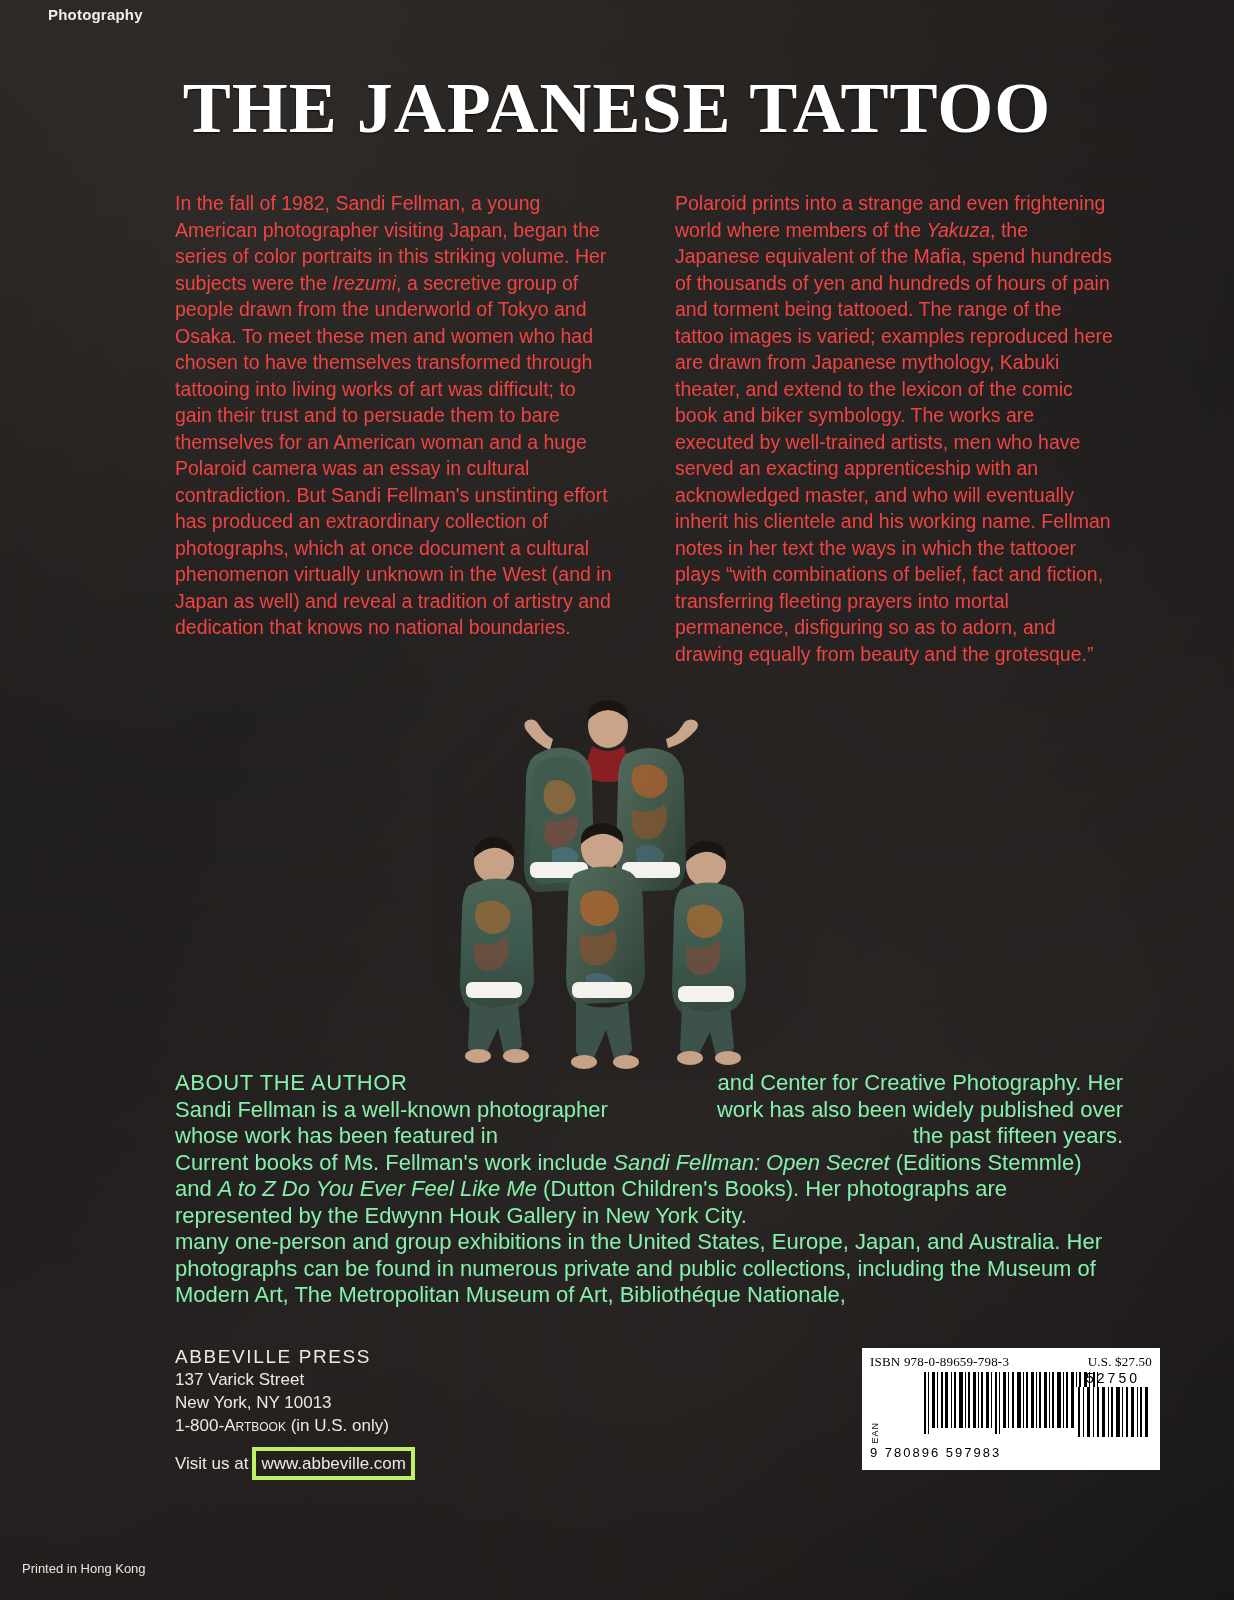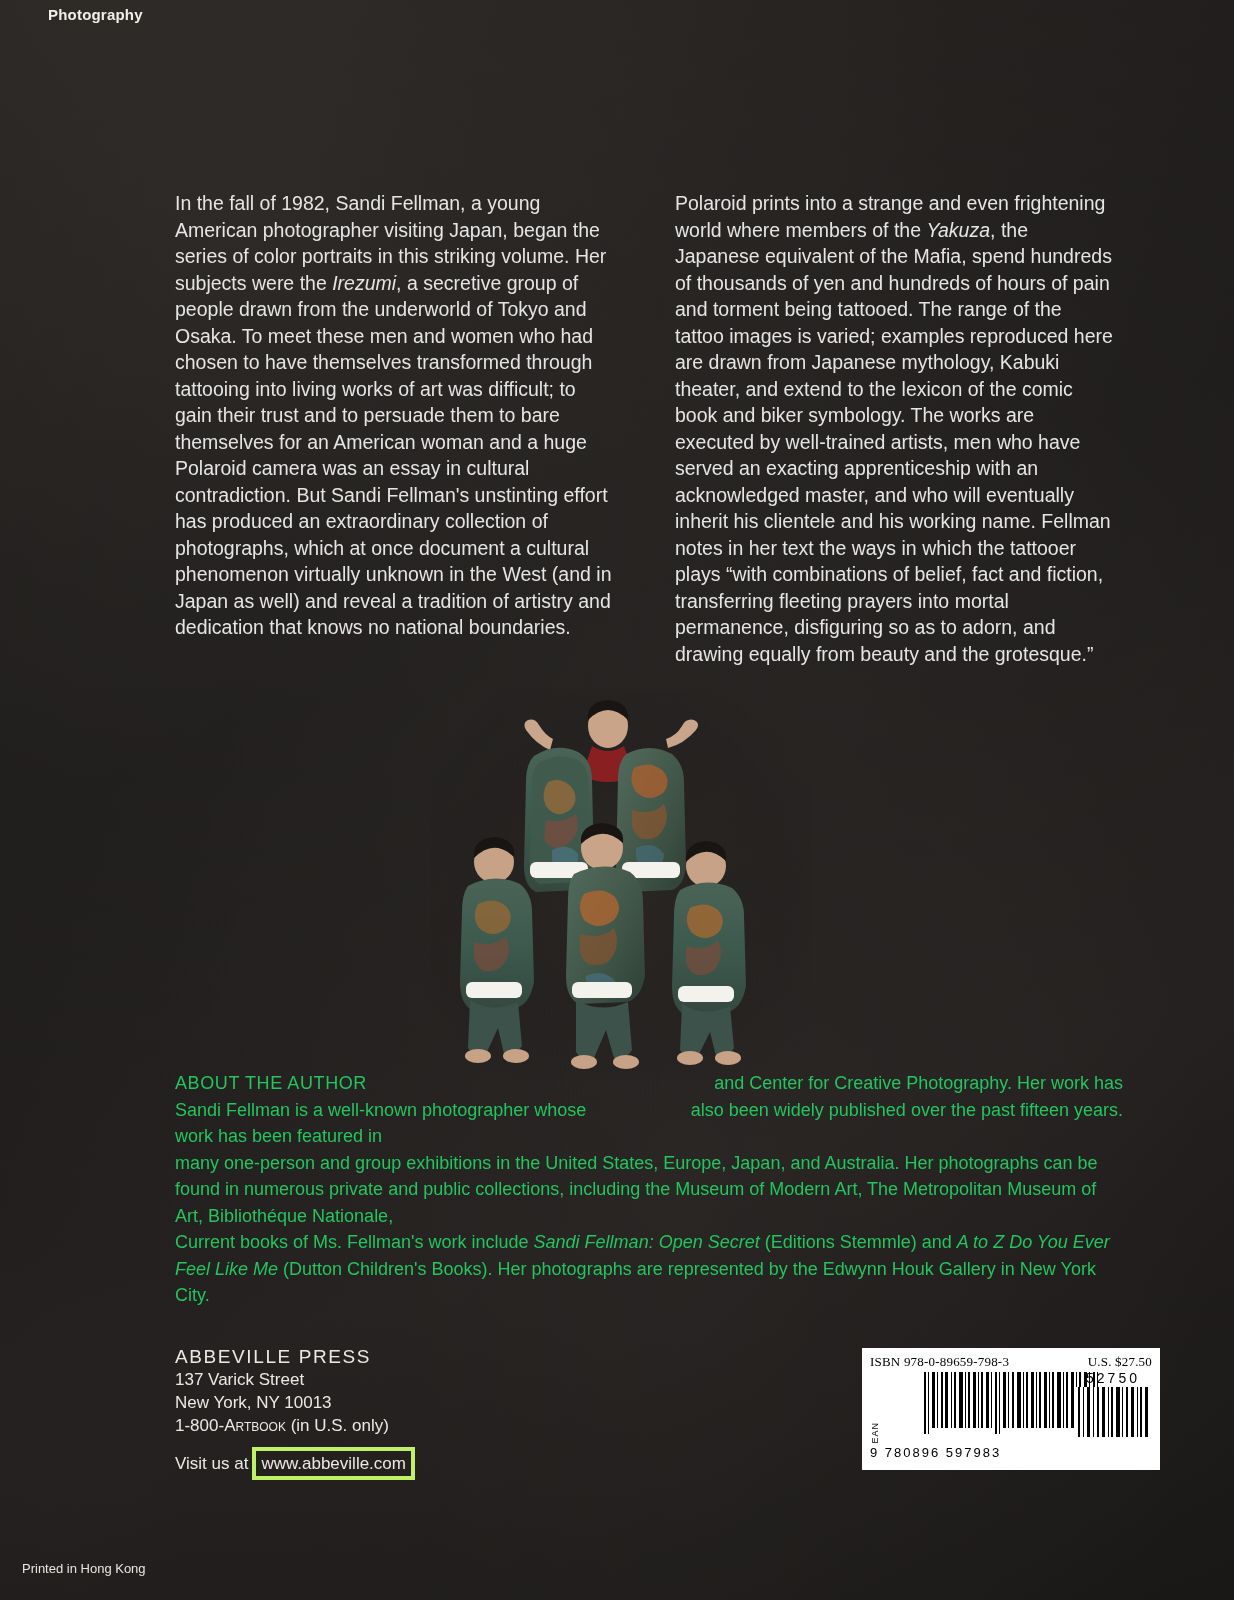--- a/index.html
+++ b/index.html
@@ -62,21 +62,21 @@
     text-shadow: 0 1px 2px rgba(0,0,0,0.8);
   }
 
   .cols {
     position: absolute;
     left: 175px;
     top: 190px;
     width: 940px;
     display: flex;
     gap: 60px;
-    color: #e5e5e5;
+    color: #ef4444;
     font-size: 19.5px;
     line-height: 26.5px;
   }
   .col {
     width: 440px;
   }
   .col p {
     margin: 0;
   }
   .col p + p {
@@ -95,22 +95,22 @@
   }
   .photo svg {
     display: block;
   }
 
   .author {
     position: absolute;
     left: 175px;
     top: 1070px;
     width: 940px;
-    color: #22c55e;
-    font-size: 18px;
+    color: #86efac;
+    font-size: 22px;
     line-height: 26.5px;
   }
   .author-head {
     letter-spacing: 0.6px;
   }
   .author-left {
     width: 450px;
   }
   .author-right {
     position: absolute;
@@ -214,20 +214,21 @@
   }
 </style>
 </head>
 <body>
 
 <div class="page">
   <div class="content">
 
     <div class="category">Photography</div>
 
+    <div class="title">THE JAPANESE TATTOO</div>
 
     <div class="cols">
       <div class="col">
         <p><span>In the fall of 1982, Sandi Fellman, a young American photographer visiting Japan, began the series of color portraits in this striking volume. Her subjects were the </span><em>Irezumi</em><span>, a secretive group of people drawn from the underworld of Tokyo and Osaka. To meet these men and women who had chosen to have themselves transformed through tattooing into living works of art was difficult; to gain their trust and to persuade them to bare themselves for an American woman and a huge Polaroid camera was an essay in cultural contradiction. But Sandi Fellman's unstinting effort has produced an extraordinary collection of photographs, which at once document a cultural phenomenon virtually unknown in the West (and in Japan as well) and reveal a tradition of artistry and dedication that knows no national boundaries.</span></p>
       </div>
       <div class="col">
         <p><span>Polaroid prints into a strange and even frightening world where members of the </span><em>Yakuza</em><span>, the Japanese equivalent of the Mafia, spend hundreds of thousands of yen and hundreds of hours of pain and torment being tattooed. The range of the tattoo images is varied; examples reproduced here are drawn from Japanese mythology, Kabuki theater, and extend to the lexicon of the comic book and biker symbology. The works are executed by well-trained artists, men who have served an exacting apprenticeship with an acknowledged master, and who will eventually inherit his clientele and his working name. Fellman notes in her text the ways in which the tattooer plays “with combinations of belief, fact and fiction, transferring fleeting prayers into mortal permanence, disfiguring so as to adorn, and drawing equally from beauty and the grotesque.”</span></p>
       </div>
     </div>
 
@@ -307,22 +308,22 @@
         </g>
       </svg>
     </div>
 
     <div class="author">
       <div class="author-left">
         <div class="author-head">ABOUT THE AUTHOR</div>
         <div>Sandi Fellman is a well-known photographer whose work has been featured in</div>
       </div>
       <div class="author-right">and Center for Creative Photography. Her work has also been widely published over the past fifteen years.</div>
+      <div class="author-wide"><span>Current books of Ms. Fellman's work include </span><em>Sandi Fellman: Open Secret</em><span> (Editions Stemmle) and </span><em>A to Z Do You Ever Feel Like Me</em><span> (Dutton Children's Books). Her photographs are represented by the Edwynn Houk Gallery in New York City.</span></div>
       <div class="author-wide">many one-person and group exhibitions in the United States, Europe, Japan, and Australia. Her photographs can be found in numerous private and public collections, including the Museum of Modern Art, The Metropolitan Museum of Art, Bibliothéque Nationale,</div>
-      <div class="author-wide"><span>Current books of Ms. Fellman's work include </span><em>Sandi Fellman: Open Secret</em><span> (Editions Stemmle) and </span><em>A to Z Do You Ever Feel Like Me</em><span> (Dutton Children's Books). Her photographs are represented by the Edwynn Houk Gallery in New York City.</span></div>
     </div>
 
     <div class="imprint">
       <div class="press">ABBEVILLE PRESS</div>
       <div>137 Varick Street</div>
       <div>New York, NY 10013</div>
       <div><span>1-800-</span><span class="sc">Artbook</span><span> (in U.S. only)</span></div>
       <div class="visit"><span>Visit us at</span><span class="url">www.abbeville.com</span></div>
     </div>
 

